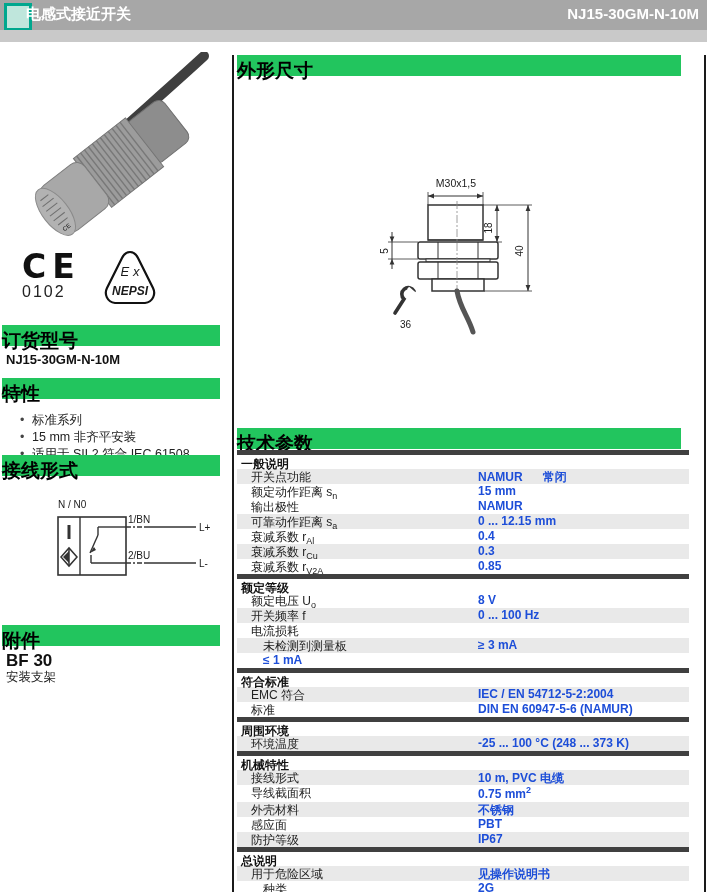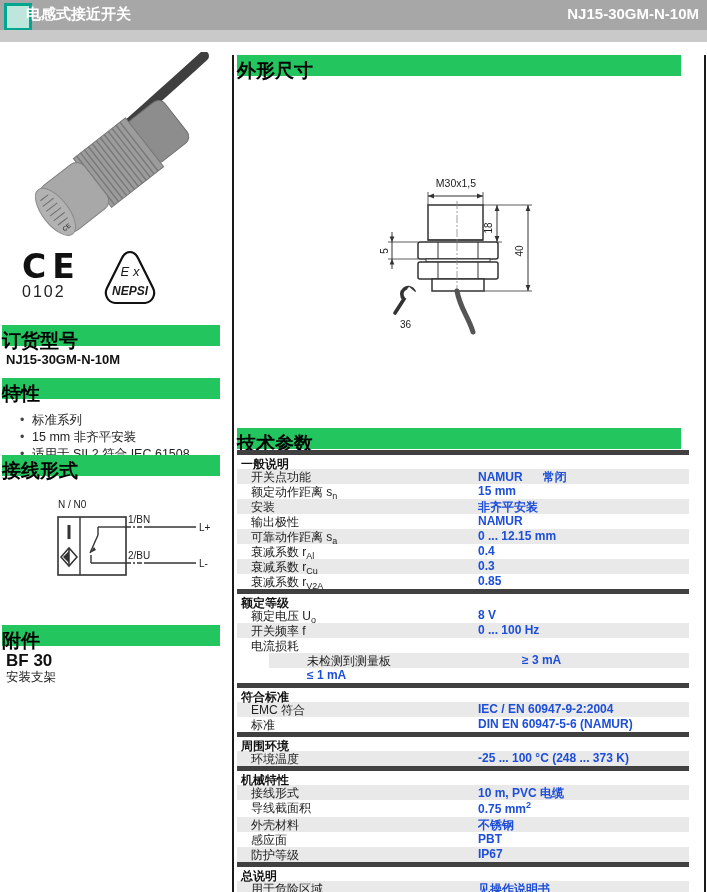--- a/index.html
+++ b/index.html
@@ -40,21 +40,21 @@
   .dimdraw{position:absolute;left:380px;top:158px;text-align:center;}
   
   .techtable{position:absolute;left:237px;top:450px;width:452px;font-size:12px;
              border-bottom:1px solid #9a9a9a;}
   .t-subhdr{font-weight:bold;font-size:12px;border-top:5px solid #404040;
             padding:1px 0 0 4px;height:13px;}
   .t-row{display:flex;align-items:flex-start;height:15px;padding-left:14px;color:#222;}
   .t-row.tall{height:17px;}
   .t-row.shaded{background:#e9e9e9;}
   .t-row .t-label{flex:0 0 auto;width:227px;}
-  .t-row.indent{padding-left:38px;margin-left:32px;}
+  .t-row.indent{padding-left:26px;}
   .t-row.indent .t-label{width:215px;}
   .t-row .t-value{font-weight:bold;color:#1d4ed8;white-space:pre;}
   sub,sup{font-size:9px;}
 </style>
 </head>
 <body>
 
 <div class="page">
 
   <div class="topbar">
@@ -226,24 +226,20 @@
   <div class="techtable" id="tech-table">
       <div class="t-subhdr">一般说明</div>
       <div class="t-row shaded">
         <span class="t-label">开关点功能</span>
         <span class="t-value">NAMUR      常闭</span>
       </div>
       <div class="t-row">
         <span class="t-label">额定动作距离  s<sub>n</sub></span>
         <span class="t-value">15 mm</span>
       </div>
-      <div class="t-row shaded">
-        <span class="t-label">安装</span>
-        <span class="t-value">非齐平安装</span>
-      </div>
       <div class="t-row">
         <span class="t-label">输出极性</span>
         <span class="t-value">NAMUR</span>
       </div>
       <div class="t-row shaded">
         <span class="t-label">可靠动作距离 s<sub>a</sub></span>
         <span class="t-value">0 ... 12.15 mm</span>
       </div>
       <div class="t-row">
         <span class="t-label">衰减系数 r<sub>Al</sub></span>
@@ -273,21 +269,21 @@
       <div class="t-row shaded indent">
         <span class="t-label">未检测到测量板</span>
         <span class="t-value">≥ 3 mA</span>
       </div>
       <div class="t-row indent">
         <span class="t-value">≤ 1 mA</span>
       </div>
       <div class="t-subhdr">符合标准</div>
       <div class="t-row shaded">
         <span class="t-label">EMC 符合</span>
-        <span class="t-value">IEC / EN 60947-9-2:2004</span>
+        <span class="t-value">IEC / EN 54712-5-2:2004</span>
       </div>
       <div class="t-row">
         <span class="t-label">标准</span>
         <span class="t-value">DIN EN 60947-5-6 (NAMUR)</span>
       </div>
       <div class="t-subhdr">周围环境</div>
       <div class="t-row shaded">
         <span class="t-label">环境温度</span>
         <span class="t-value">-25 ... 100 °C (248 ... 373 K)</span>
       </div>

